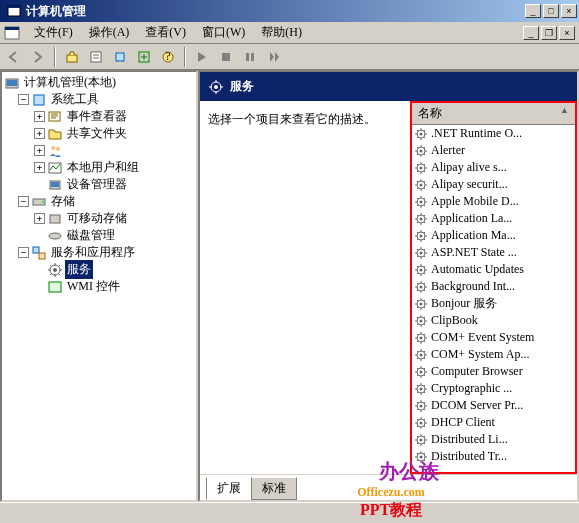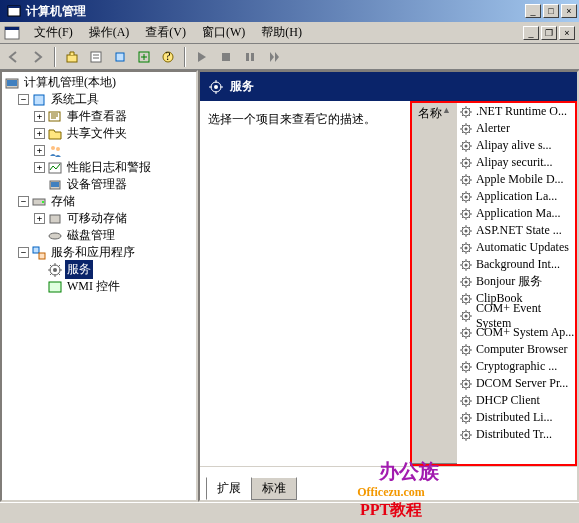--- a/index.html
+++ b/index.html
@@ -24,27 +24,27 @@
 .tn .ticon { width: 16px; height: 16px; margin-right: 2px; }
 .tn .lbl { padding: 1px 2px; }
 .tn .sel { background: #0a246a; color: #fff; }
 .ind1 { padding-left: 14px; }
 .ind2 { padding-left: 30px; }
 .right { flex: 1; display: flex; flex-direction: column; border: 2px inset #d4d0c8; background: #fff; }
 .rheader { background: #0a246a; color: #fff; padding: 6px 8px; display: flex; align-items: center; font-weight: bold; }
 .rheader .hicon { width: 16px; height: 16px; margin-right: 6px; }
 .rbody { flex: 1; display: flex; overflow: hidden; }
 .desc { width: 210px; padding: 10px 8px; }
-.list { flex: 1; border: 2px solid red; border-bottom: 2px solid red; position: relative; overflow: hidden; display: flex; flex-direction: row; }
+.list { flex: 1; border: 2px solid red; border-bottom: 2px solid red; position: relative; overflow: hidden; display: flex; flex-direction: column; }
 .listhead { background: #d4d0c8; border-bottom: 1px solid #808080; padding: 2px 6px; display: flex; }
 .listhead .col { flex: 1; }
 .listbody { flex: 1; overflow-y: scroll; overflow-x: hidden; font-family: "Courier New", monospace; }
 .li { display: flex; align-items: center; height: 17px; padding-left: 2px; }
 .li .sicon { width: 14px; height: 14px; margin-right: 3px; flex-shrink: 0; }
-.tabs { height: 34px; display: flex; align-items: flex-end; padding-left: 6px; background: #fff; border-top: 1px solid #d4d0c8; }
+.tabs { height: 26px; display: flex; align-items: flex-end; padding-left: 6px; background: #fff; border-top: 1px solid #d4d0c8; }
 .tab { padding: 2px 10px; border: 1px solid #808080; border-top: 1px solid #fff; background: #d4d0c8; font-size: 12px; margin-right: -1px; }
 .tab.active { background: #fff; border-bottom-color: #fff; }
 .statusbar { height: 20px; border-top: 1px solid #fff; background: #d4d0c8; }
 .watermark { position: absolute; bottom: 2px; right: 140px; font-family: Arial; font-weight: bold; text-align: center; pointer-events: none; }
 .wm1 { color: #a21caf; font-size: 20px; font-weight: 900; margin-left: 36px; }
 .wm2 { color: #f39800; font-size: 12px; }
 .wm3 { color: #e60012; font-size: 16px; font-weight: bold; }
 svg { display: block; }
 </style>
 </head>
@@ -201,21 +201,21 @@
         </span>
       </div>
     <div class="tn ind2">
         <span class="exp">+</span>
         <span class="ticon">
           <svg viewBox="0 0 16 16">
             <rect x="2" y="3" width="12" height="10" fill="#fff" stroke="#666"></rect>
             <path d="M3 10 L6 6 L9 9 L13 4" fill="none" stroke="#008000"></path>
           </svg>
         </span>
-        <span class="lbl">性能日志和警报</span>
+        <span class="lbl">本地用户和组</span>
       </div>
     <div class="tn ind2">
         <span class="noexp"></span>
         <span class="ticon">
           <svg viewBox="0 0 16 16">
             <rect x="3" y="4" width="10" height="8" fill="#d4d0c8" stroke="#666"></rect>
             <rect x="4" y="5" width="8" height="5" fill="#4080c0"></rect>
           </svg>
         </span>
         <span class="lbl">设备管理器</span>

